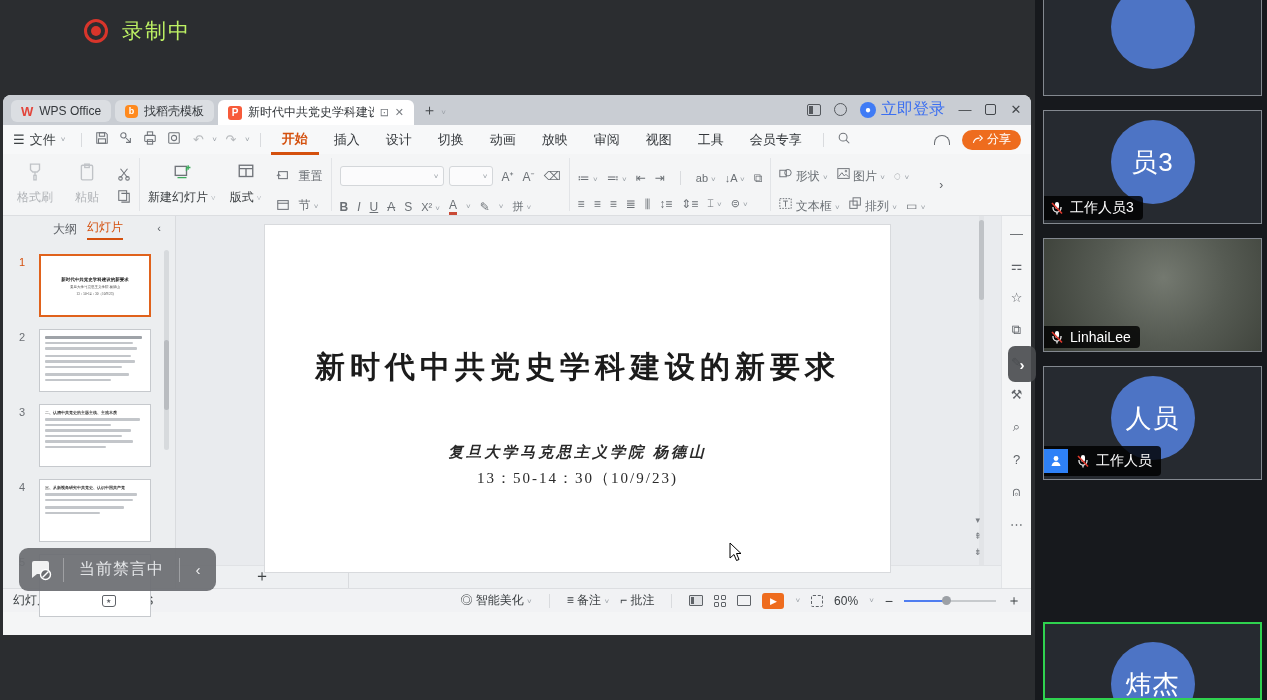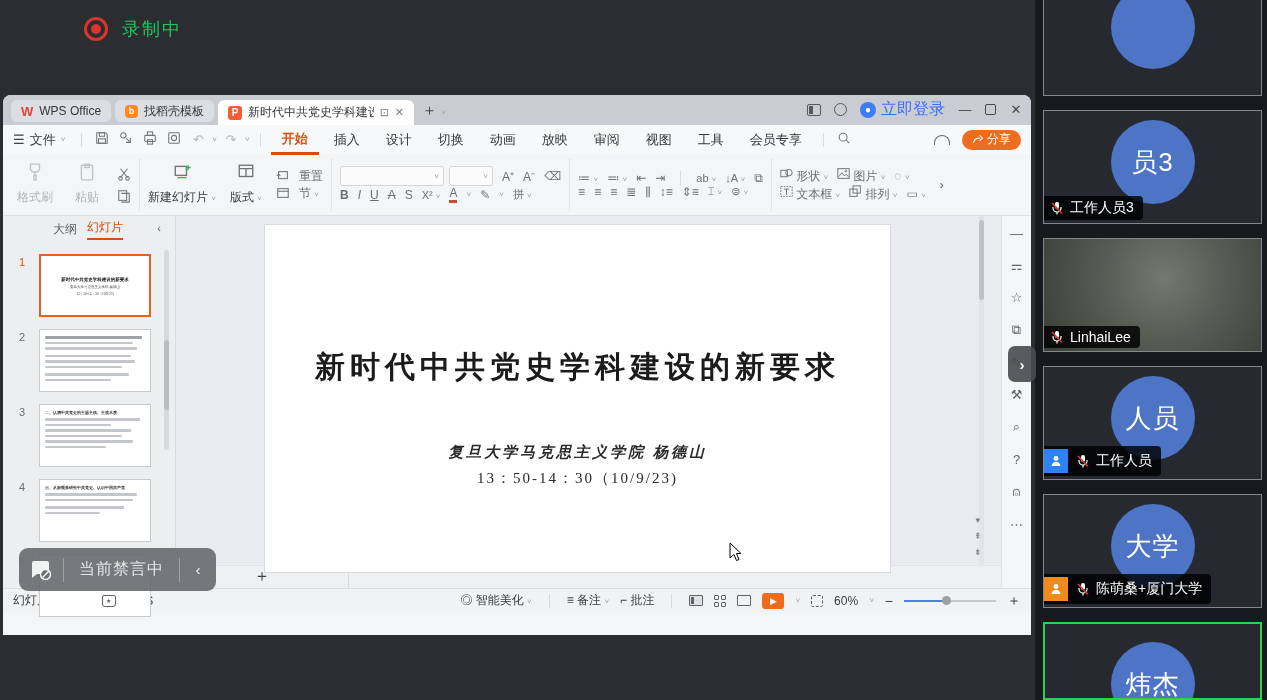--- a/index.html
+++ b/index.html
@@ -3,21 +3,21 @@
 <meta charset="utf-8">
 <style>
   * { margin:0; padding:0; box-sizing:border-box; }
   html,body { width:1267px; height:700px; overflow:hidden; }
   body { font-family:"Liberation Sans", sans-serif; background:#2b2d30; position:relative; }
 
   
   .rec { position:absolute; left:84px; top:17px; display:flex; align-items:center; gap:14px; z-index:2; }
   .rec-dot { width:24px; height:24px; border:3px solid #d8352b; border-radius:50%; position:relative; }
   .rec-dot::after { content:""; position:absolute; left:4px; top:4px; width:10px; height:10px; background:#d8352b; border-radius:50%; }
-  .rec-label { color:#22c55e; font-size:18px; letter-spacing:2px; }
+  .rec-label { color:#bef264; font-size:21px; letter-spacing:2px; }
 
   
   .wps { position:absolute; left:3px; top:95px; width:1028px; height:540px; background:#f4f5f6; border-radius:8px 8px 0 0; font-size:12px; color:#3c4043; }
 
   
   .tabbar { height:30px; background:#c9cdd3; border-radius:8px 8px 0 0; display:flex; align-items:flex-end; padding:0 8px; }
   .tab { height:25px; display:flex; align-items:center; gap:6px; padding:0 10px; border-radius:6px 6px 0 0; font-size:12px; color:#33373b; }
   .tab.inactive { background:#dbdee2; margin-right:4px; border-radius:6px; height:22px; margin-bottom:3px; }
   .tab.active { background:#ffffff; width:196px; }
   .tab.active .tab-title { flex:1; white-space:nowrap; overflow:hidden; }
@@ -45,27 +45,27 @@
   .car { color:#9aa0a6; font-size:8px; }
   .mitem { padding:0 11px; font-size:13px; color:#33373b; line-height:27px; }
   .mitem.active { color:#d4500e; font-weight:bold; border-bottom:3px solid #d4500e; }
   .mb-right { margin-left:auto; display:flex; align-items:center; gap:12px; }
   .helmet { width:16px; height:10px; border:1.3px solid #6b6f74; border-bottom:none; border-radius:8px 8px 0 0; }
   .sharebtn { background:#ee6c1e; color:#fff; border-radius:10px; height:20px; padding:0 10px; display:flex; align-items:center; gap:4px; font-size:12px; }
 
   
   .ribbon { height:62px; background:#f4f5f6; border-bottom:1px solid #dcdee1; display:flex; align-items:stretch; padding:4px 2px; }
   .rg { display:flex; align-items:center; padding:0 8px; border-right:1px solid #e2e4e7; gap:8px; }
-  .bigbtn { display:flex; flex-direction:column; align-items:center; justify-content:center; gap:8px; font-size:12px; color:#3c4043; min-width:44px; }
+  .bigbtn { display:flex; flex-direction:column; align-items:center; justify-content:center; gap:8px; font-size:12px; color:#3c4043; min-width:44px;font-family:Liberation Serif, serif; }
   .bigbtn.dis { color:#b0b3b7; }
   .minicol { display:flex; flex-direction:column; gap:8px; color:#b0b3b7; font-size:12px; }
   svg.ri { width:18px; height:18px; stroke:#70747a; fill:none; stroke-width:1.2; }
   .dis svg.ri { stroke:#c0c3c7; }
   .tworow { display:flex; flex-direction:column; justify-content:space-between; padding:3px 0; }
-  .row { display:flex; align-items:center; gap:9px; }
+  .row { display:flex; align-items:center; gap:9px;margin-top:12px; }
   .selbox { border:1px solid #d4d7da; background:#fbfbfc; height:20px; border-radius:3px; display:flex; align-items:center; justify-content:flex-end; padding:0 4px; color:#9aa0a6; }
   .g { color:#6b7075; font-size:12px; }
   .g.sm { font-size:11px; }
   .fx { font-weight:bold; }
   .rchev { display:flex; align-items:center; padding:0 6px; color:#5f6368; font-size:12px; }
 
   
   .main { display:flex; height:372px; }
   .panel { width:173px; border-right:1px solid #d9dbde; background:#eceef0; position:relative; }
   .phead { height:26px; display:flex; align-items:center; padding-left:50px; gap:10px; font-size:12px; }
@@ -591,38 +591,20 @@
       <svg width="14" height="14" viewBox="0 0 14 14">
           <rect x="5" y="1" width="4" height="7" rx="2" fill="#fff"></rect>
           <path d="M3 6v1a4 4 0 0 0 8 0V6" stroke="#fff" fill="none" stroke-width="1.2"></path>
           <line x1="7" y1="11" x2="7" y2="13.5" stroke="#fff" stroke-width="1.2"></line>
           <line x1="2" y1="2" x2="12" y2="12.5" stroke="#e0392e" stroke-width="1.6"></line>
         </svg>
       <span>工作人员</span>
     </div>
   </div>
 
-  <div class="tile" style="top:494px">
-    <div class="avcirc">大学</div>
-    <div class="nmlabel badged">
-      <span class="badge orange">
-        <svg width="14" height="14" viewBox="0 0 14 14">
-            <circle cx="7" cy="4.5" r="2.4" fill="#fff"></circle>
-            <path d="M2.5 12c.6-3 2.4-4.3 4.5-4.3S10.9 9 11.5 12z" fill="#fff"></path>
-          </svg>
-      </span>
-      <svg width="14" height="14" viewBox="0 0 14 14">
-          <rect x="5" y="1" width="4" height="7" rx="2" fill="#fff"></rect>
-          <path d="M3 6v1a4 4 0 0 0 8 0V6" stroke="#fff" fill="none" stroke-width="1.2"></path>
-          <line x1="7" y1="11" x2="7" y2="13.5" stroke="#fff" stroke-width="1.2"></line>
-          <line x1="2" y1="2" x2="12" y2="12.5" stroke="#e0392e" stroke-width="1.6"></line>
-        </svg>
-      <span>陈萌桑+厦门大学</span>
-    </div>
-  </div>
 
   <div class="tile speaking" style="top:622px; height:78px">
     <div class="avcirc" style="top:18px">炜杰</div>
   </div>
 </div>
 
 <div class="mutebar">
   <span class="mute-ic">
     <svg width="24" height="22" viewBox="0 0 24 22">
         <path d="M2 2h16a2 2 0 0 1 2 2v9a2 2 0 0 1-2 2H8l-5 4V4a2 2 0 0 1 2-2z" fill="#fff" opacity=".9"></path>

